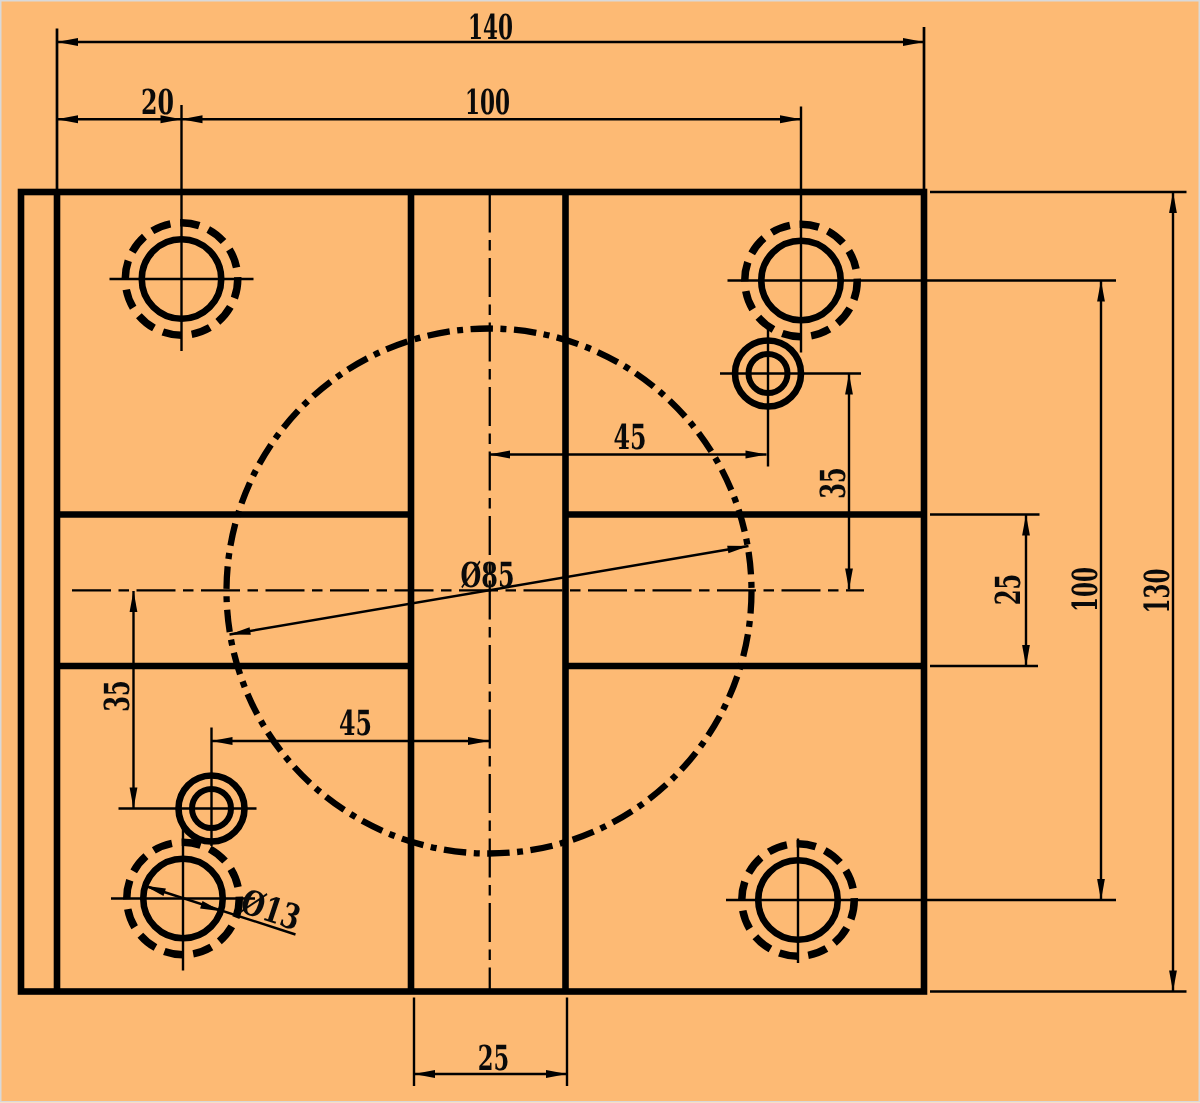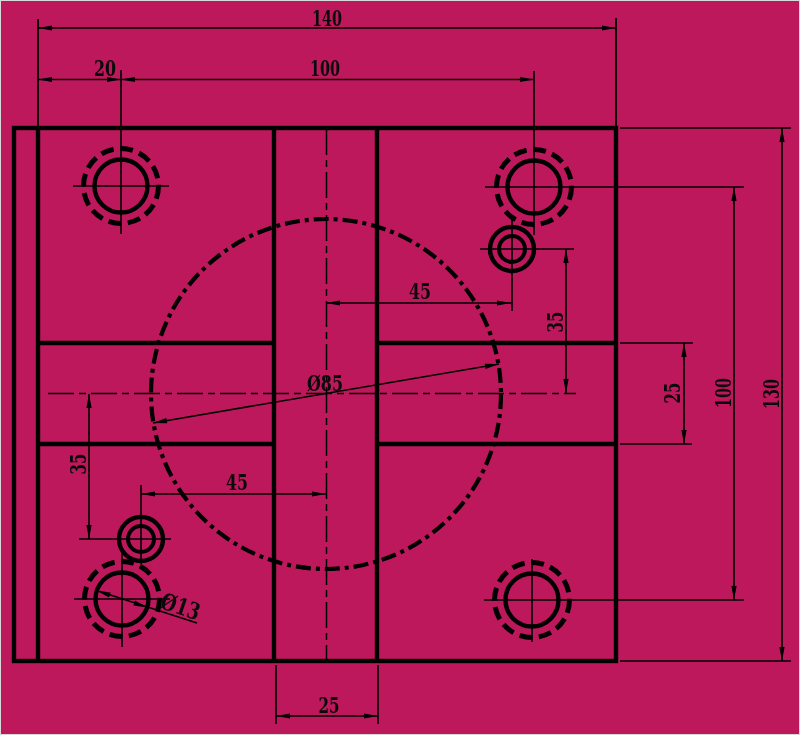--- a/index.html
+++ b/index.html
@@ -1,18 +1,18 @@
 <!DOCTYPE html>
 <html><head>
 <meta charset="utf-8">
 <style>
   html, body { margin: 0; padding: 0; background: #ffffff; }
   .stage {
     position: relative; width: 800px; height: 735px;
-    background: #be185d; overflow: hidden;
+    background: #fdba74; overflow: hidden;
     border: 1px solid #d9d9d9; box-sizing: border-box;
   }
   svg { display: block; }
   .thick  { stroke: #000; stroke-width: 4.4; fill: none; stroke-linecap: butt; }
   .thick2 { stroke: #000; stroke-width: 4.0; fill: none; }
   .thin   { stroke: #000; stroke-width: 1.6; fill: none; }
   .ext    { stroke: #000; stroke-width: 1.8; fill: none; }
   .cl     { stroke: #000; stroke-width: 1.5; fill: none; stroke-dasharray: 26 5 7 5; }
   .bore   { stroke-dasharray: 15 5 4 5; stroke-width: 4.2; }
   .cbore  { stroke-dasharray: 13 6.5; stroke-width: 5; }

